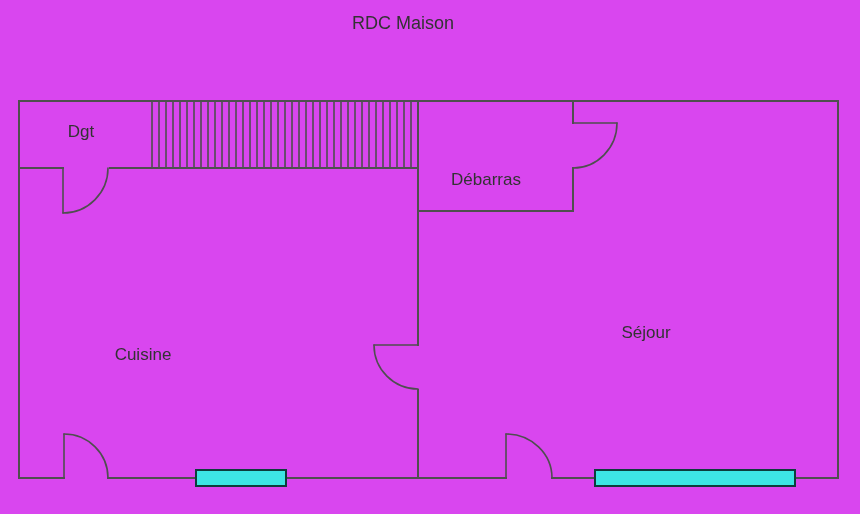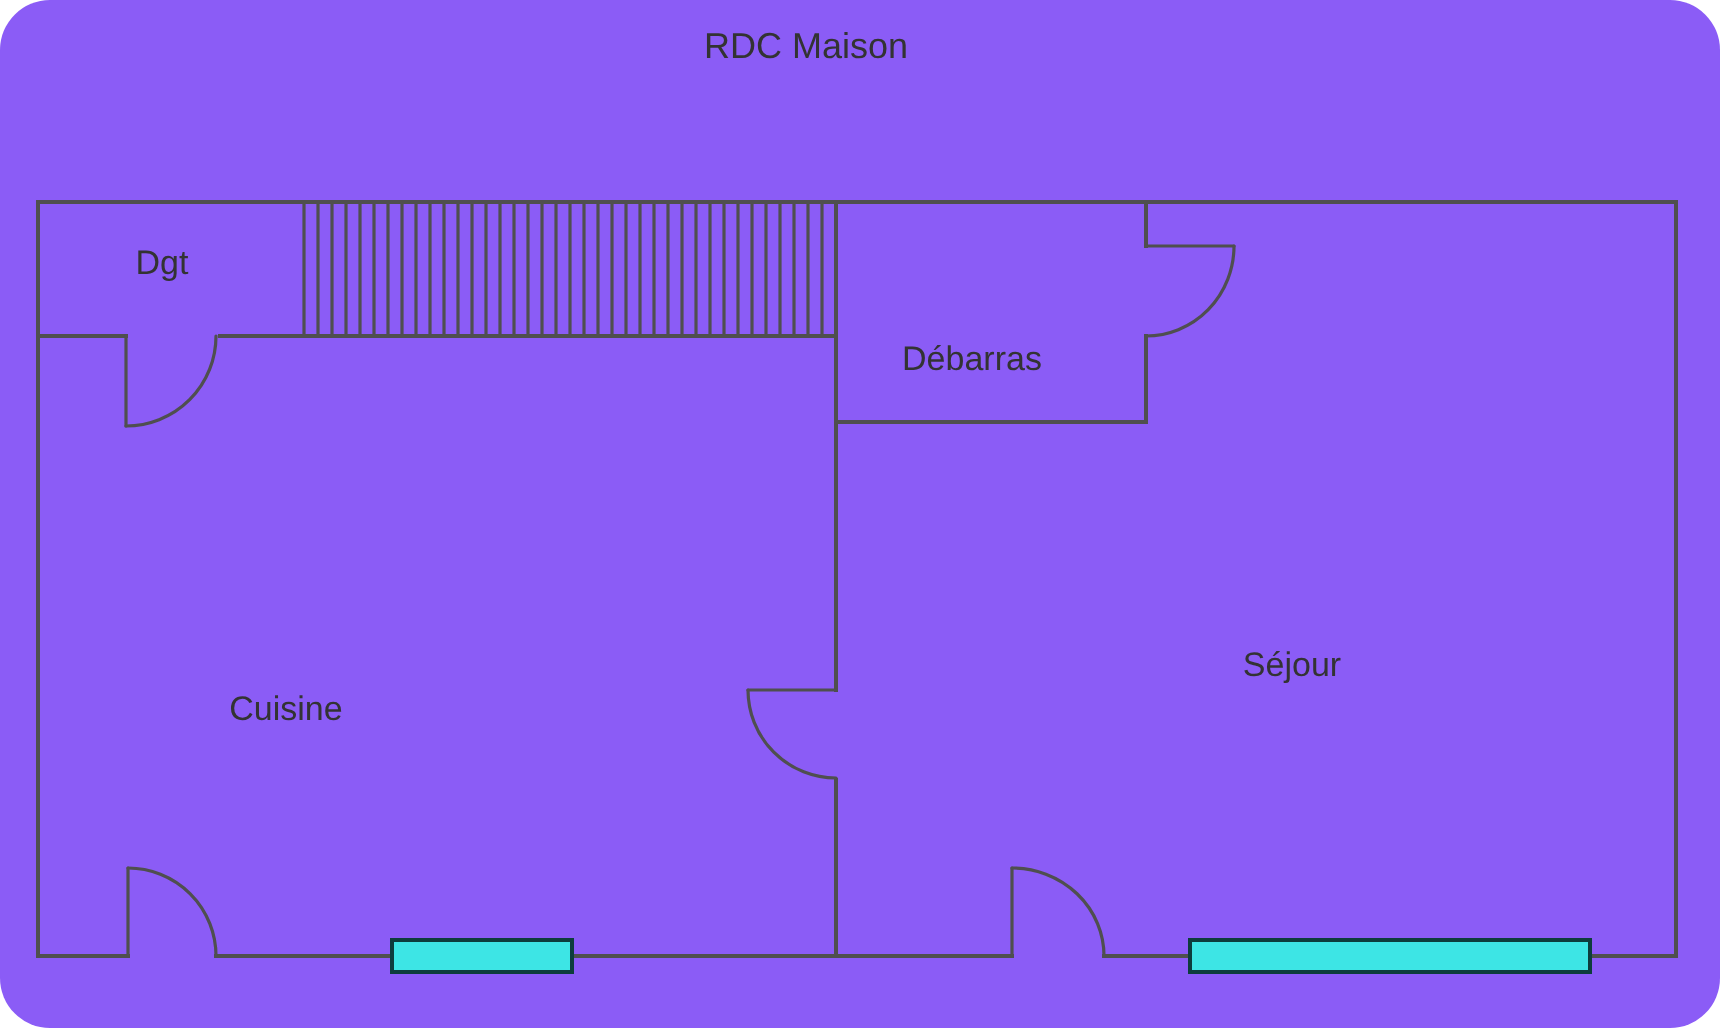--- a/index.html
+++ b/index.html
@@ -5,23 +5,22 @@
   html, body {
     margin: 0;
     padding: 0;
     background: #ffffff;
     font-family: "Liberation Sans", sans-serif;
   }
   .page {
     position: relative;
     width: 860px;
     height: 514px;
-    background: #8b5cf6;
+    background: #d946ef;
     overflow: hidden;
-    border-radius: 25px;
   }
   svg { display: block; }
   .plan-title {
     font-size: 18px;
     font-family: "Liberation Sans", sans-serif;
   }
   .room-label {
     font-size: 17px;
     font-family: "Liberation Sans", sans-serif;
   }

